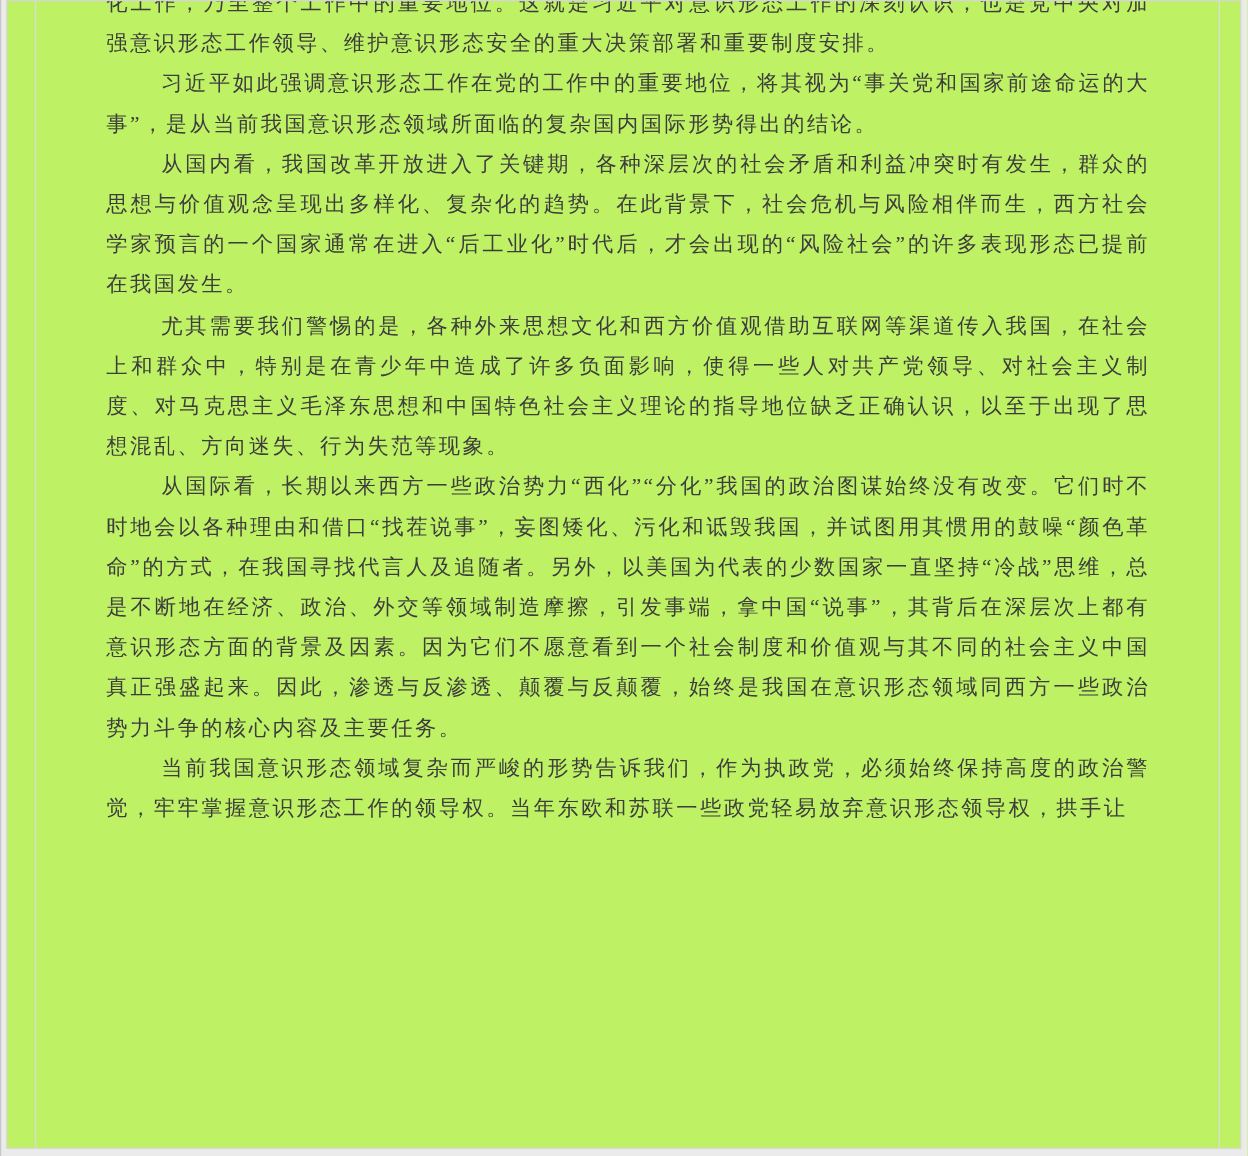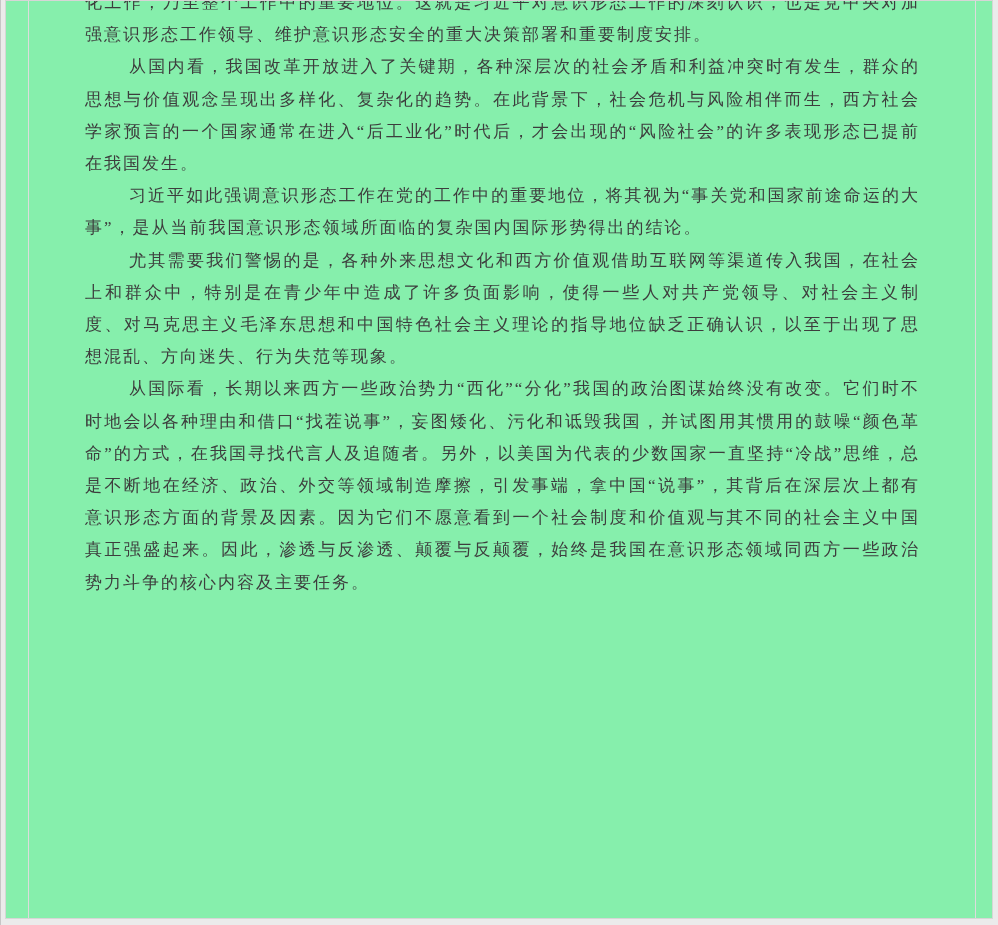--- a/index.html
+++ b/index.html
@@ -21,21 +21,21 @@
     width: 1px;
     height: 925px;
     background: #c6c6c6;
   }
   .doc-page {
     position: absolute;
     left: 5px;
     top: 0;
     width: 988px;
     height: 919px;
-    background: #86efac;
+    background: #bef264;
     border: 1px solid #d6d6d6;
     box-sizing: border-box;
   }
   .text-frame {
     position: absolute;
     left: 22px;
     right: 16px;
     top: 0;
     bottom: 0;
     border-left: 1px solid #dcdcdc;
@@ -65,19 +65,20 @@
 </style>
 </head>
 <body>
 
 <div class="window-edge"></div>
 
 <div class="doc-page">
   <div class="text-frame">
     <div class="doc-content" id="doc-content">
         <p class="no-indent">化工作，乃至整个工作中的重要地位。这就是习近平对意识形态工作的深刻认识，也是党中央对加强意识形态工作领导、维护意识形态安全的重大决策部署和重要制度安排。</p>
+        <p>习近平如此强调意识形态工作在党的工作中的重要地位，将其视为“事关党和国家前途命运的大事”，是从当前我国意识形态领域所面临的复杂国内国际形势得出的结论。</p>
         <p>从国内看，我国改革开放进入了关键期，各种深层次的社会矛盾和利益冲突时有发生，群众的思想与价值观念呈现出多样化、复杂化的趋势。在此背景下，社会危机与风险相伴而生，西方社会学家预言的一个国家通常在进入“后工业化”时代后，才会出现的“风险社会”的许多表现形态已提前在我国发生。</p>
-        <p>习近平如此强调意识形态工作在党的工作中的重要地位，将其视为“事关党和国家前途命运的大事”，是从当前我国意识形态领域所面临的复杂国内国际形势得出的结论。</p>
         <p>尤其需要我们警惕的是，各种外来思想文化和西方价值观借助互联网等渠道传入我国，在社会上和群众中，特别是在青少年中造成了许多负面影响，使得一些人对共产党领导、对社会主义制度、对马克思主义毛泽东思想和中国特色社会主义理论的指导地位缺乏正确认识，以至于出现了思想混乱、方向迷失、行为失范等现象。</p>
         <p>从国际看，长期以来西方一些政治势力“西化”“分化”我国的政治图谋始终没有改变。它们时不时地会以各种理由和借口“找茬说事”，妄图矮化、污化和诋毁我国，并试图用其惯用的鼓噪“颜色革命”的方式，在我国寻找代言人及追随者。另外，以美国为代表的少数国家一直坚持“冷战”思维，总是不断地在经济、政治、外交等领域制造摩擦，引发事端，拿中国“说事”，其背后在深层次上都有意识形态方面的背景及因素。因为它们不愿意看到一个社会制度和价值观与其不同的社会主义中国真正强盛起来。因此，渗透与反渗透、颠覆与反颠覆，始终是我国在意识形态领域同西方一些政治势力斗争的核心内容及主要任务。</p>
+        <p>当前我国意识形态领域复杂而严峻的形势告诉我们，作为执政党，必须始终保持高度的政治警觉，牢牢掌握意识形态工作的领导权。当年东欧和苏联一些政党轻易放弃意识形态领导权，拱手让</p>
       </div>
   </div>
 </div>
 
 </body></html>

